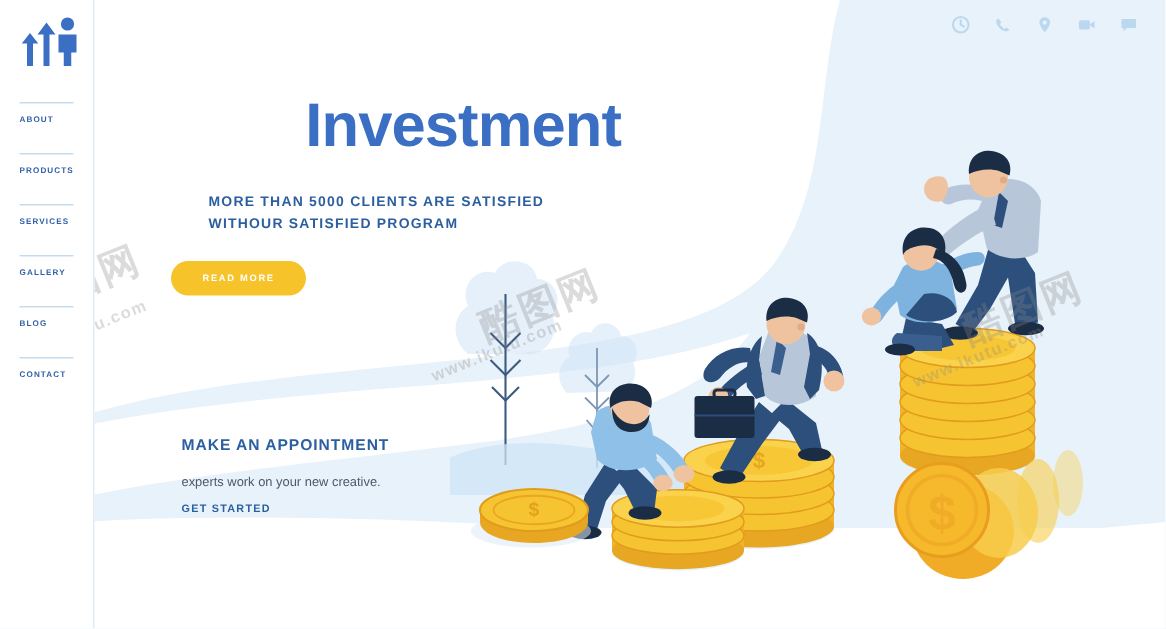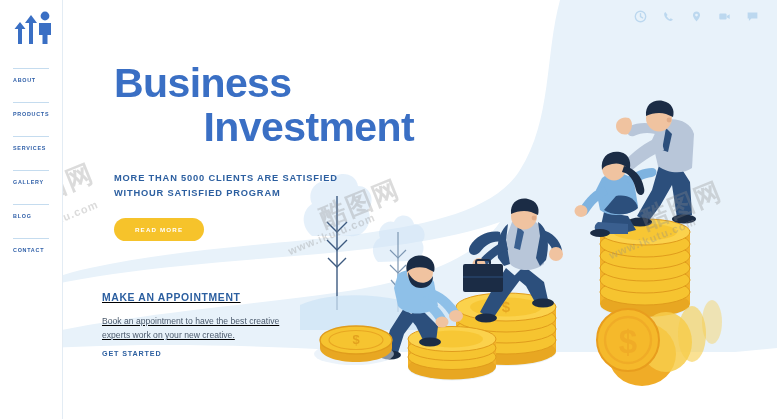--- a/index.html
+++ b/index.html
@@ -95,43 +95,43 @@
     letter-spacing: -0.6px;
   }
   .headline .l2 { display: block; text-align: right; }
   .subhead {
     margin-top: 21px;
     font-size: 9.3px;
     font-weight: bold;
     line-height: 1.62;
     letter-spacing: 0.82px;
     color: #2c5fa0;
+    margin-left: 25px;
   }
   .subhead span { display: block; }
   .cta-btn {
     margin-top: 17px;
     display: inline-block;
     background: #f6c32b;
     color: #ffffff;
     border: none;
     border-radius: 20px;
     padding: 8px 21px;
     font-size: 6.2px;
     font-weight: bold;
     letter-spacing: 1.15px;
     cursor: pointer;
     font-family: "Liberation Sans", sans-serif;
   }
 
   
   .appointment {
-    position: absolute; left: 102px; top: 292px;
+    position: absolute; left: 121px; top: 292px;
     width: 215px;
     z-index: 30;
-    text-decoration: underline;
   }
   .appt-title {
     font-size: 10.4px;
     font-weight: bold;
     letter-spacing: 0.65px;
     color: #2c5fa0;
   }
   .appt-body {
     margin-top: 11px;
     font-size: 8.6px;
@@ -458,34 +458,32 @@
     </div>
     <div class="topicon">
       <svg viewBox="0 0 16 16" width="13" height="13">
         <path d="M2 3.2 L14 3.2 L14 10.6 L6.6 10.6 L3.6 13.4 L3.6 10.6 L2 10.6 Z" fill="#bcd8ef"></path>
       </svg>
     </div>
   </div>
 
   <div class="hero">
     <h1 class="headline">
-      <span>Business</span>
       <span class="l2">Investment</span>
     </h1>
     <p class="subhead">
       <span>MORE THAN 5000 CLIENTS ARE SATISFIED</span>
       <span>WITHOUR SATISFIED PROGRAM</span>
     </p>
     <button class="cta-btn">READ MORE</button>
   </div>
 
   <div class="appointment">
     <div class="appt-title">MAKE AN APPOINTMENT</div>
     <p class="appt-body">
-      <span>Book an appointment to have the best creative</span>
       <span>experts work on your new creative.</span>
     </p>
     <a class="appt-link">GET STARTED</a>
   </div>
 
   <div class="wm wm-txt" style="left:8px; top:215px; transform:rotate(-22deg);">www.ikutu.com</div>
   <div class="wm wm-cjk" style="left:12px; top:170px; transform:rotate(-22deg);">酷图网</div>
 
   <div class="wm wm-txt" style="left:285px; top:228px; transform:rotate(-22deg);">www.ikutu.com</div>
   <div class="wm wm-cjk" style="left:318px; top:186px; transform:rotate(-22deg);">酷图网</div>

